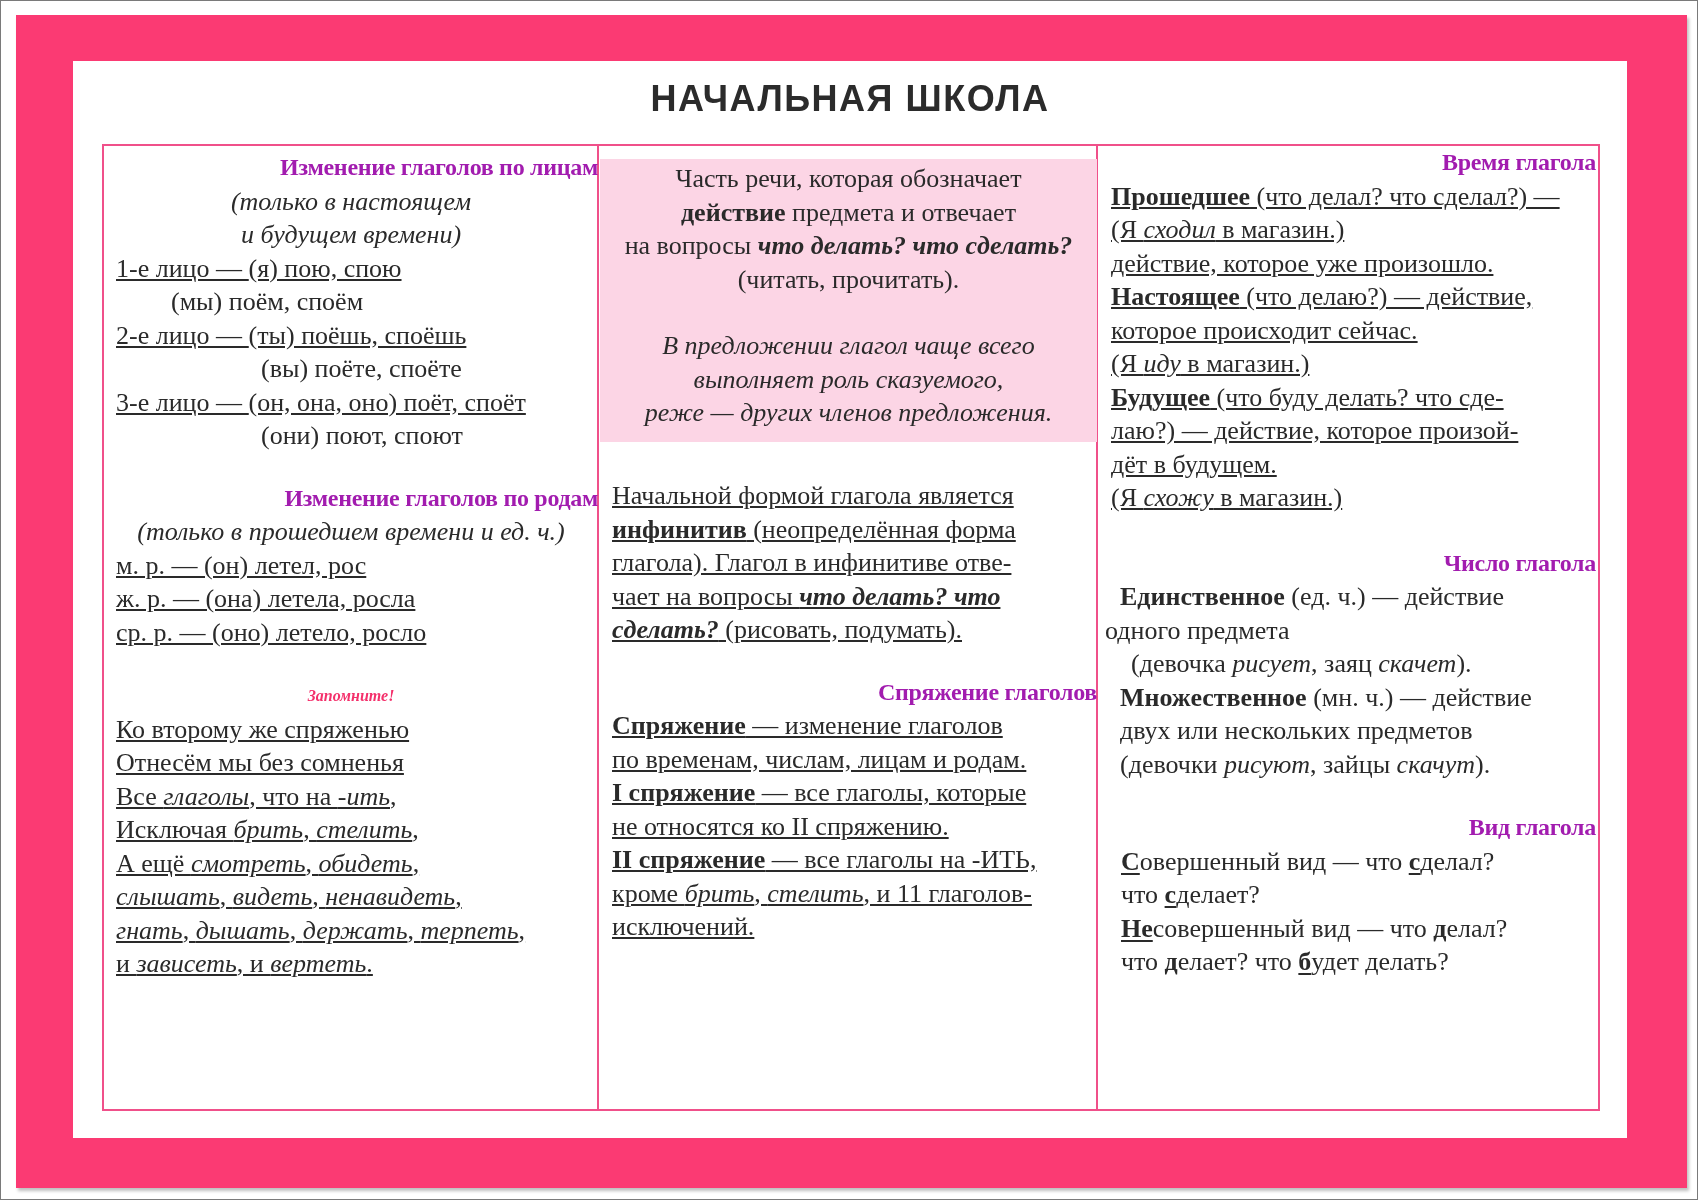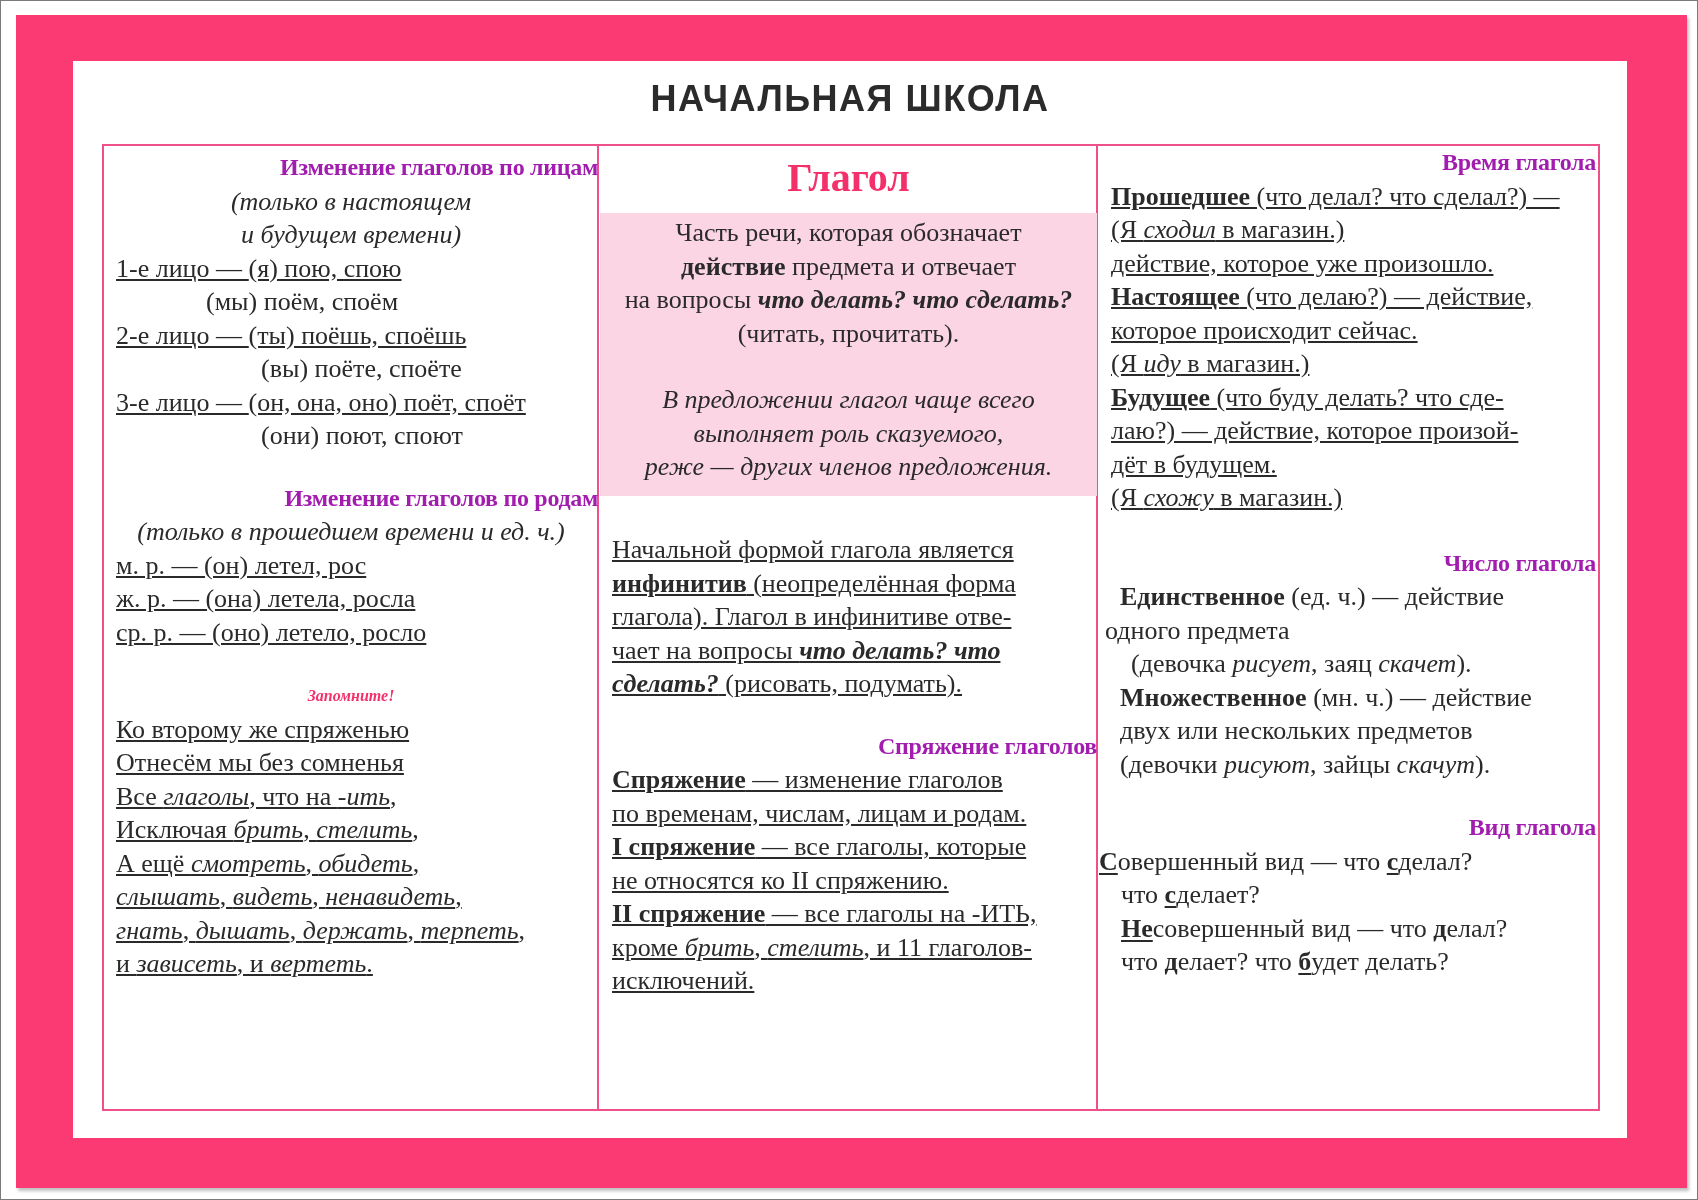--- a/index.html
+++ b/index.html
@@ -59,21 +59,21 @@
 <div class="table"></div>
 <div class="divider" style="left:597px"></div>
 <div class="divider" style="left:1096px"></div>
 
 <div class="col col-left">
   <div style="height:5px"></div>
   <div class="h">Изменение глаголов по лицам</div>
   <div class="c i">(только в настоящем</div>
   <div class="c i">и будущем времени)</div>
   <div class="line pad-l"><span>1-е лицо — </span><span>(я) пою, спою</span></div>
-  <div class="line indent" style="padding-left:102px"><span>(мы) поём, споём</span></div>
+  <div class="line indent" style="padding-left:67px"><span>(мы) поём, споём</span></div>
   <div class="line pad-l"><span>2-е лицо — </span><span>(ты) поёшь, споёшь</span></div>
   <div class="line" style="padding-left:157px"><span>(вы) поёте, споёте</span></div>
   <div class="line pad-l"><span>3-е лицо — </span><span>(он, она, оно) поёт, споёт</span></div>
   <div class="line" style="padding-left:157px"><span>(они) поют, споют</span></div>
 
   <div style="height:29px"></div>
   <div class="h">Изменение глаголов по родам</div>
   <div class="c i">(только в прошедшем времени и ед. ч.)</div>
   <div class="line pad-l">м. р. — (он) летел, рос</div>
   <div class="line pad-l">ж. р. — (она) летела, росла</div>
@@ -85,21 +85,20 @@
   <div class="line pad-l">Отнесём мы без сомненья</div>
   <div class="line pad-l"><span>Все </span><span class="i">глаголы</span><span>, что на </span><span class="i">-ить</span><span>,</span></div>
   <div class="line pad-l"><span>Исключая </span><span class="i">брить</span><span>, </span><span class="i">стелить</span><span>,</span></div>
   <div class="line pad-l"><span>А ещё </span><span class="i">смотреть</span><span>, </span><span class="i">обидеть</span><span>,</span></div>
   <div class="line pad-l"><span class="i">слышать</span><span>, </span><span class="i">видеть</span><span>, </span><span class="i">ненавидеть</span><span>,</span></div>
   <div class="line pad-l"><span class="i">гнать</span><span>, </span><span class="i">дышать</span><span>, </span><span class="i">держать</span><span>, </span><span class="i">терпеть</span><span>,</span></div>
   <div class="line pad-l"><span>и </span><span class="i">зависеть</span><span>, и </span><span class="i">вертеть</span><span>.</span></div>
 </div>
 
 <div class="col col-mid">
-  <div class="big-title">Глагол</div>
   <div class="pinkbox c">
     <div class="line">Часть речи, которая обозначает</div>
     <div class="line"><span class="b">действие</span><span> предмета и отвечает</span></div>
     <div class="line"><span>на вопросы </span><span class="bi">что делать? что сделать?</span></div>
     <div class="line">(читать, прочитать).</div>
     <div class="gap-s"></div>
     <div class="line i">В предложении глагол чаще всего</div>
     <div class="line i">выполняет роль сказуемого,</div>
     <div class="line i">реже — других членов предложения.</div>
   </div>
@@ -139,17 +138,17 @@
   <div class="h">Число глагола</div>
   <div class="line" style="padding-left:21px"><span class="b">Единственное</span><span> (ед. ч.) — действие</span></div>
   <div class="line" style="padding-left:6px">одного предмета</div>
   <div class="line" style="padding-left:32px"><span>(девочка </span><span class="i">рисует</span><span>, заяц </span><span class="i">скачет</span><span>).</span></div>
   <div class="line" style="padding-left:21px"><span class="b">Множественное</span><span> (мн. ч.) — действие</span></div>
   <div class="line" style="padding-left:21px">двух или нескольких предметов</div>
   <div class="line" style="padding-left:21px"><span>(девочки </span><span class="i">рисуют</span><span>, зайцы </span><span class="i">скачут</span><span>).</span></div>
 
   <div style="height:30px"></div>
   <div class="h">Вид глагола</div>
-  <div class="line" style=""><span class="b u">С</span><span>овершенный вид — что </span><span class="b u">с</span><span>делал?</span></div>
+  <div class="line" style="padding-left:22px"><span class="b u">С</span><span>овершенный вид — что </span><span class="b u">с</span><span>делал?</span></div>
   <div class="line" style="padding-left:22px"><span>что </span><span class="b u">с</span><span>делает?</span></div>
   <div class="line" style="padding-left:22px"><span class="b u">Не</span><span>совершенный вид — что </span><span class="b u">д</span><span>елал?</span></div>
   <div class="line" style="padding-left:22px"><span>что </span><span class="b u">д</span><span>елает? что </span><span class="b u">б</span><span>удет делать?</span></div>
 </div>
 
 </body></html>

